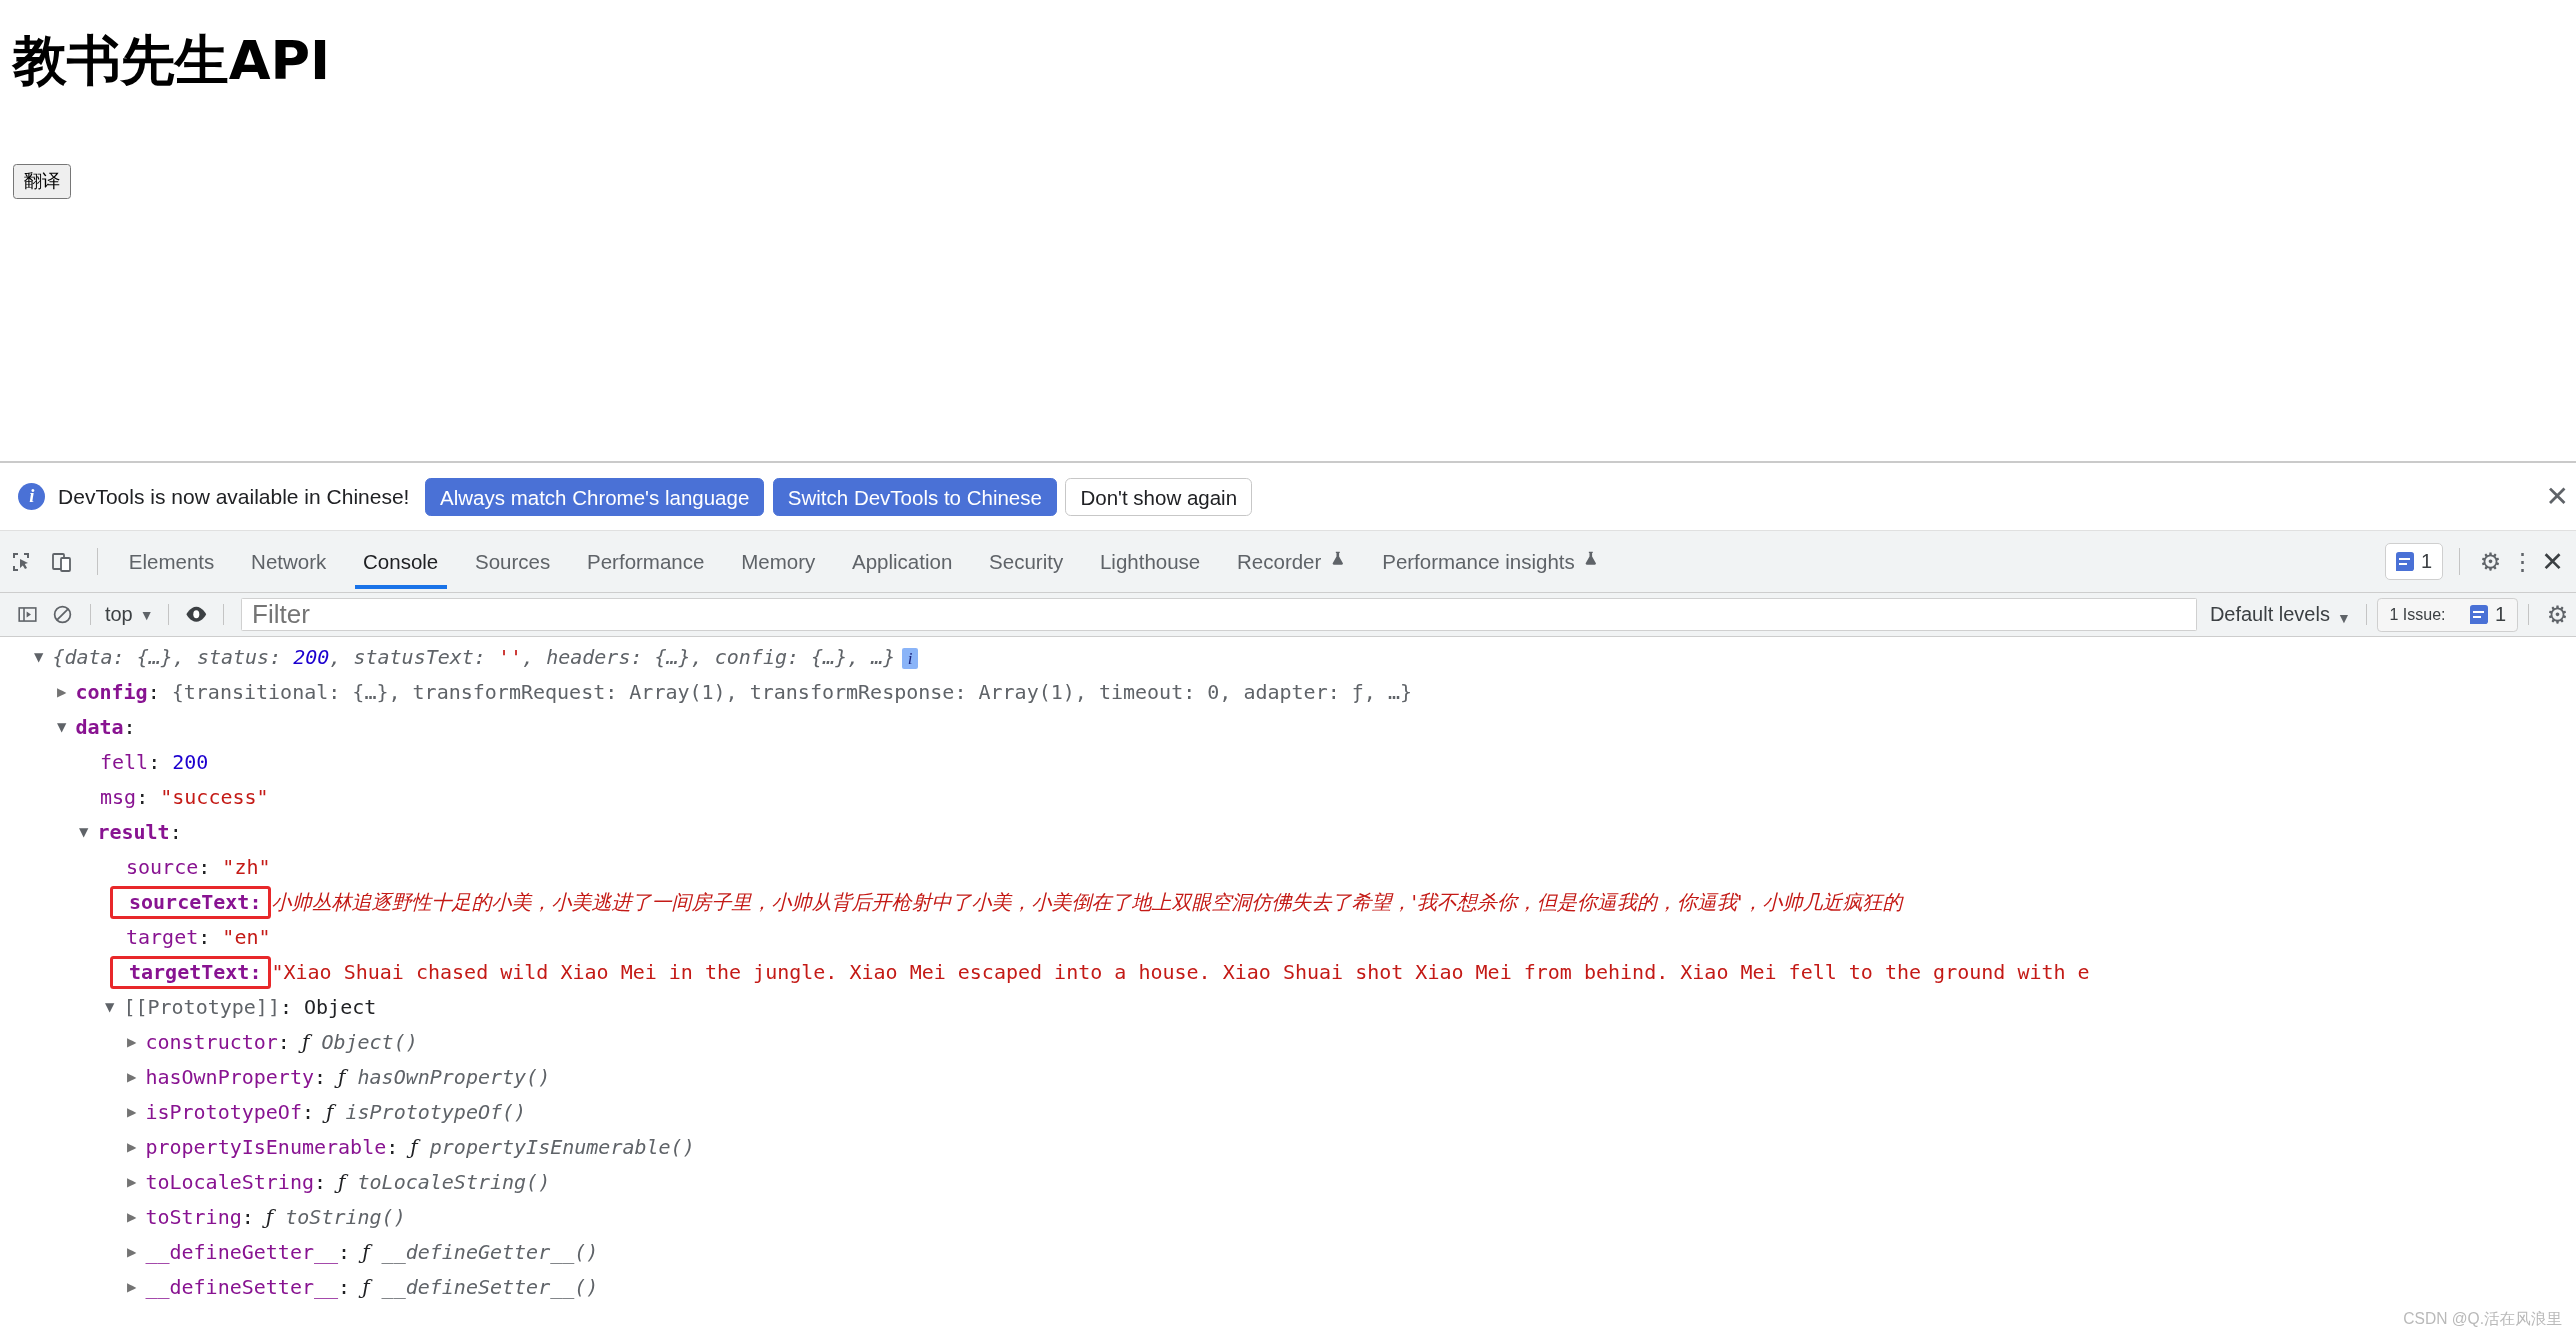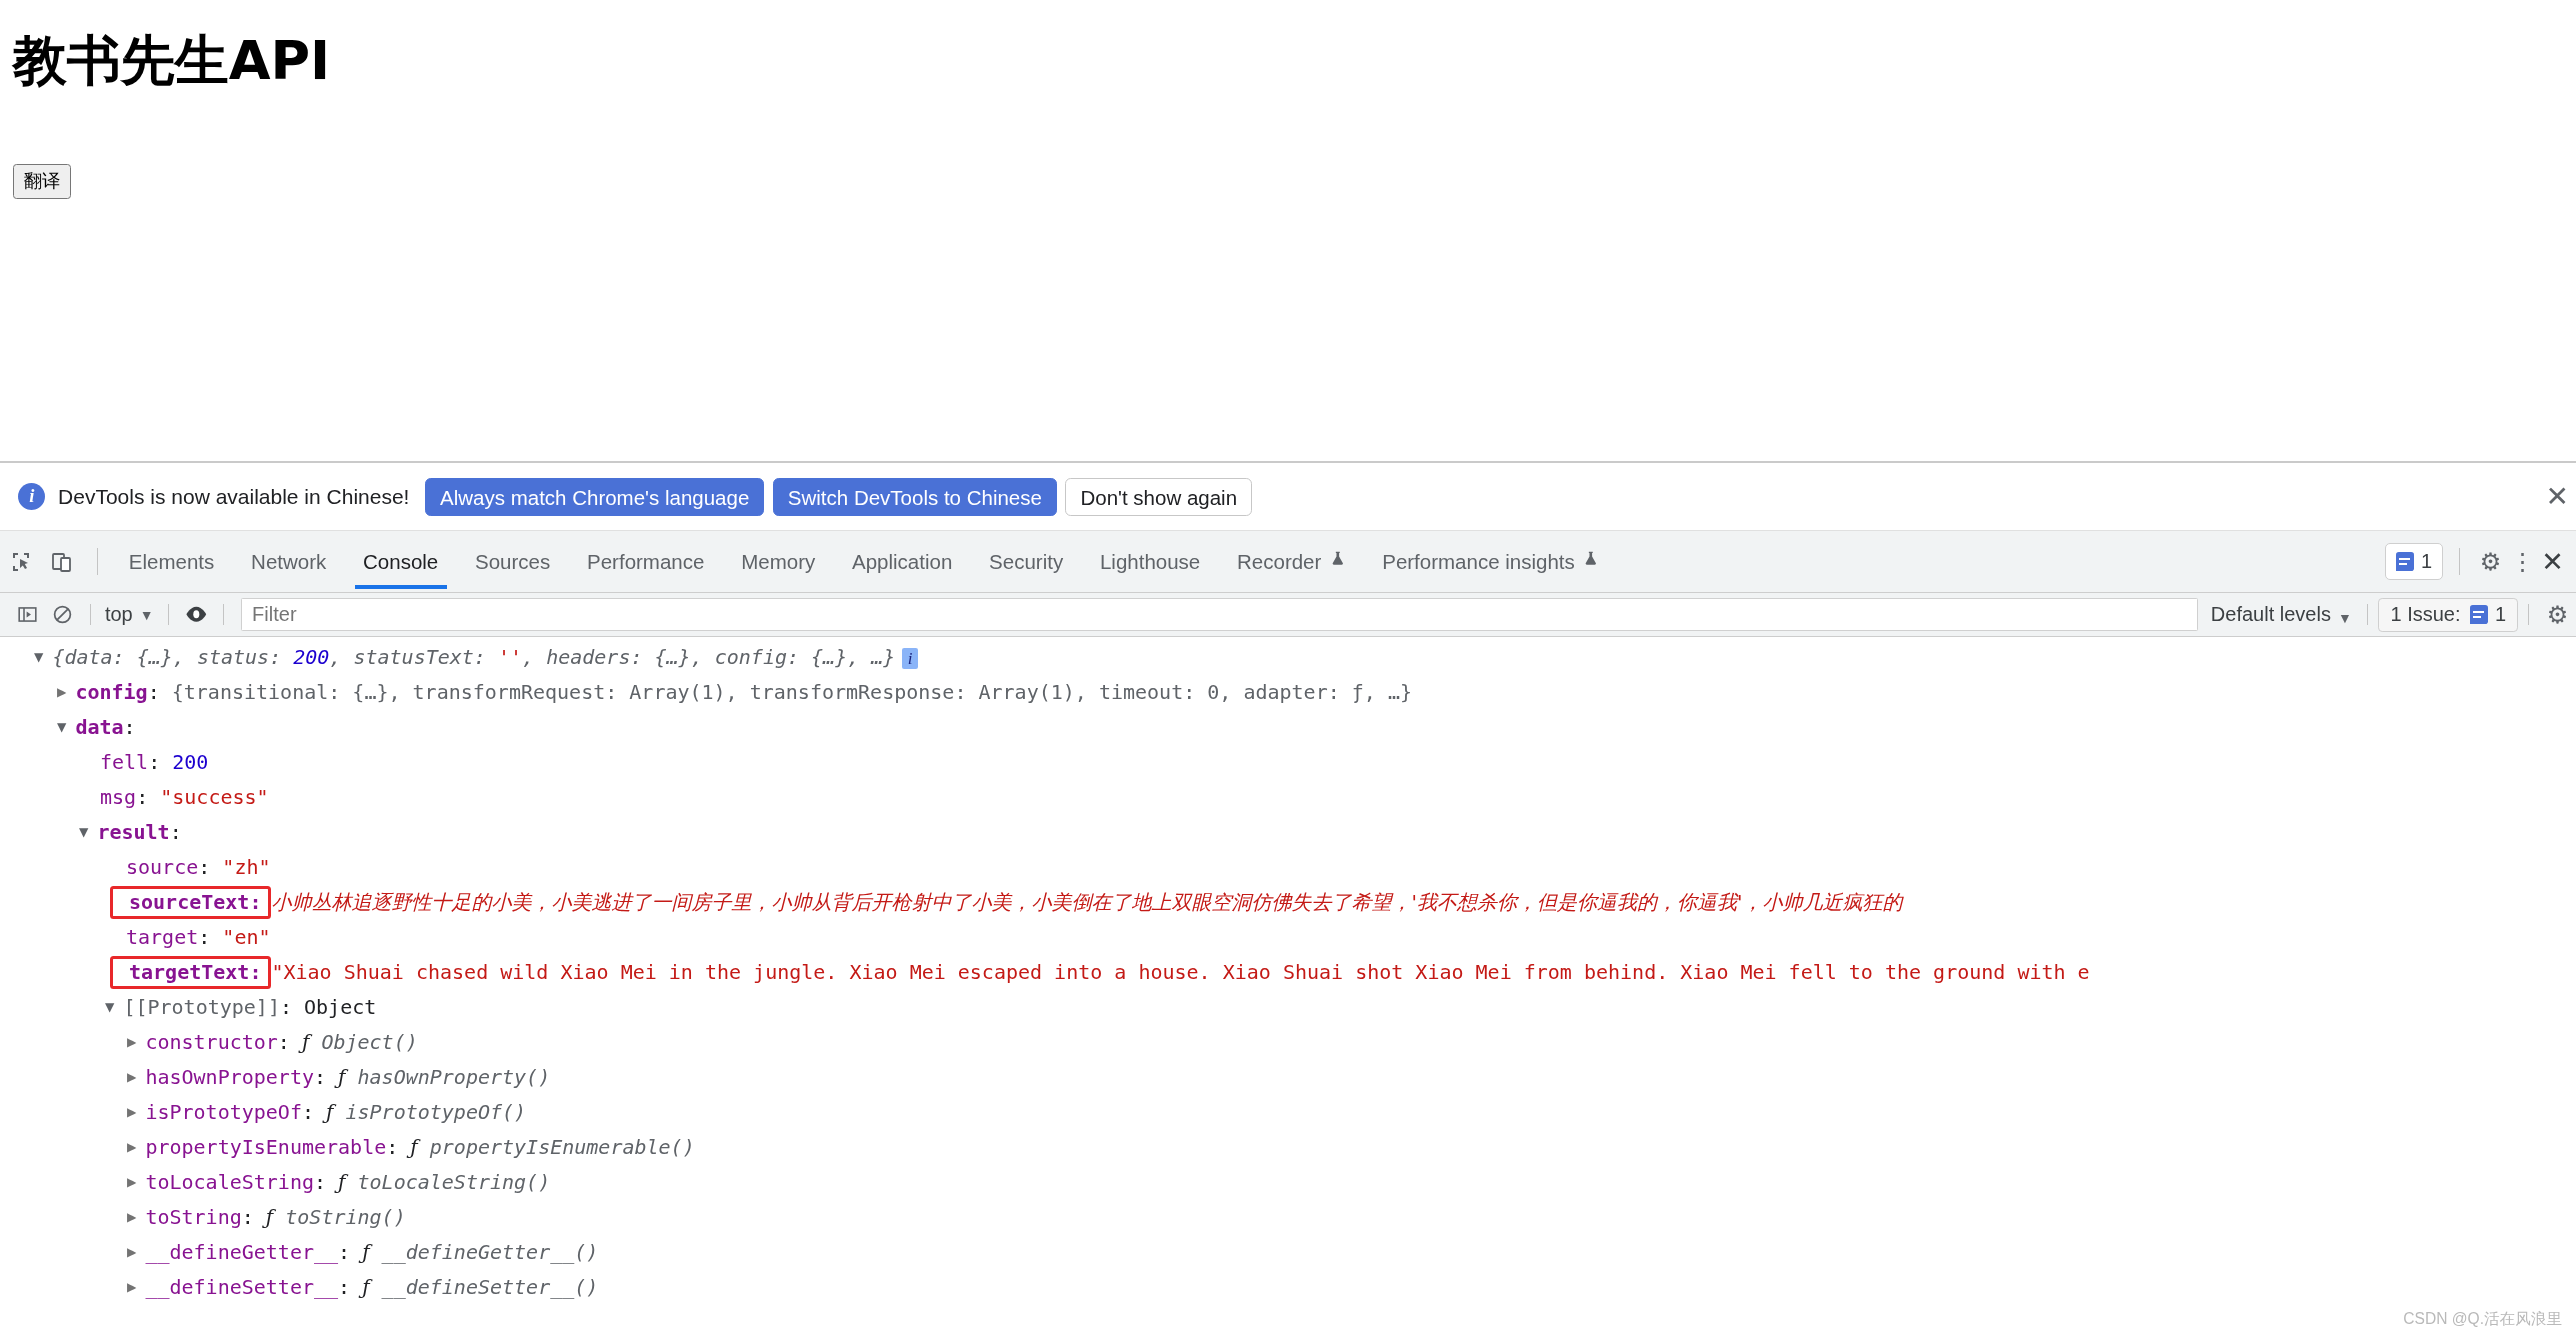--- a/index.html
+++ b/index.html
@@ -246,21 +246,21 @@
     cursor: default;
   }
   .caret { font-size: 14px; margin-left: 7px; color: #5f6368; }
   #filter-input {
     flex: 1;
     height: 33px;
     background: #ffffff;
     border: 0.7px solid #d0d0d0;
     border-radius: 1.4px;
     margin: 0 7px;
-    font-size: 20px;
+    font-size: 26px;
     color: #8b8b8b;
     padding: 0 10px;
     line-height: 31px;
     font-family: "Liberation Sans", sans-serif;
     cursor: text;
   }
   #levels-select {
     font-size: 20px; color: #3c4043;
     display: flex; align-items: flex-end;
     padding: 0 5.7px;
@@ -269,21 +269,21 @@
   }
   .issues-pill2 {
     display: flex; align-items: center;
     border: 0.7px solid #cfcfcf;
     border-radius: 4.2px;
     background: #f6f6f6;
     height: 34px;
     padding: 0 11.3px;
     cursor: default;
   }
-  .issues-pill2 .lbl { font-size: 20px; color: #3c4043; margin-right: 9px; white-space: nowrap;}
+  .issues-pill2 .lbl { font-size: 16px; color: #3c4043; margin-right: 24px; white-space: nowrap;}
 
   
   #console-body {
     position: relative;
     height: 708px;
     overflow: hidden;
     background: #ffffff;
     font-family: "DejaVu Sans Mono", "Liberation Mono", monospace;
     font-size: 20px;
     line-height: 35px;

